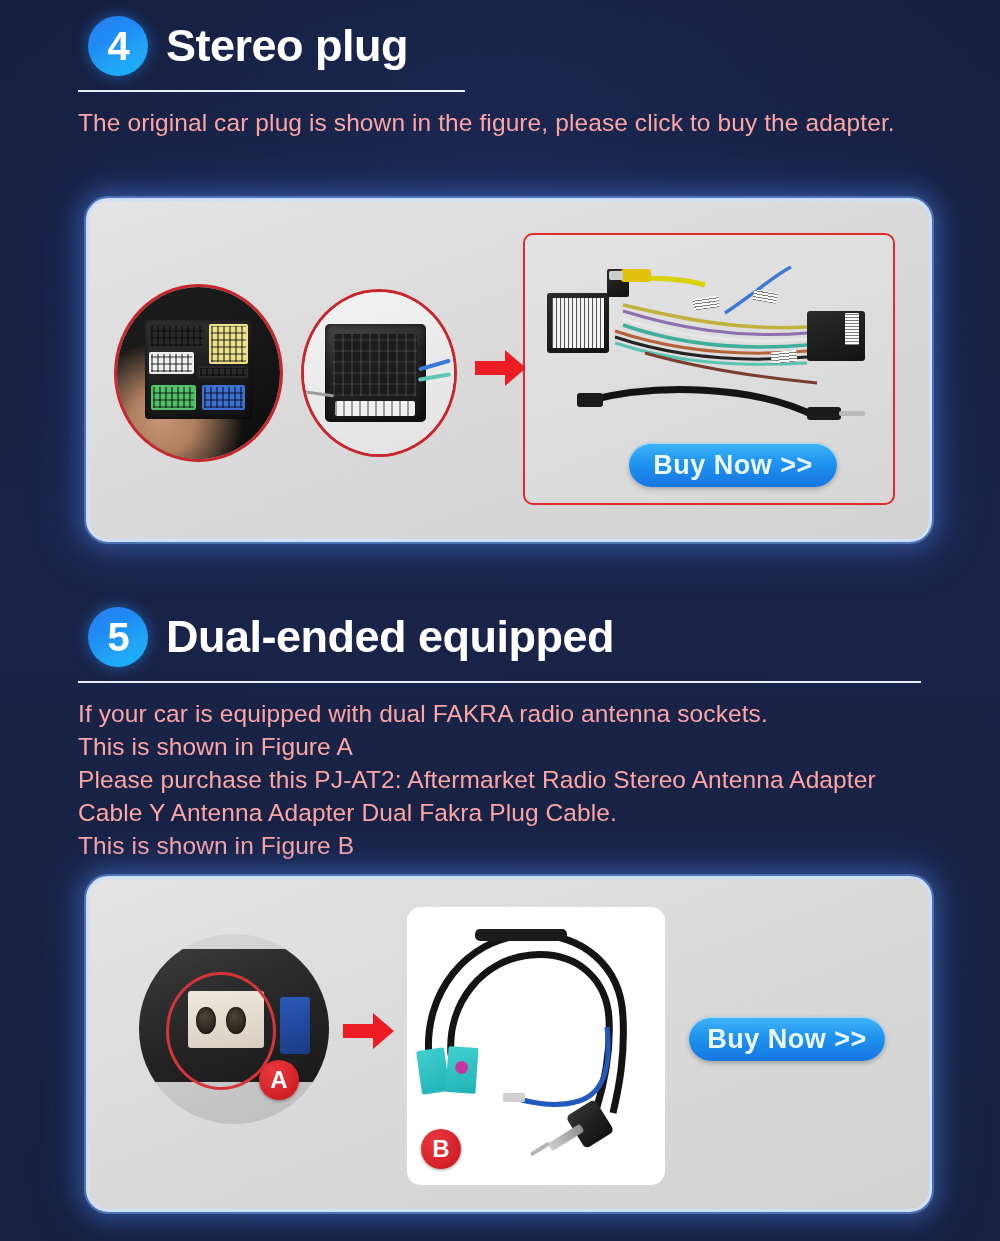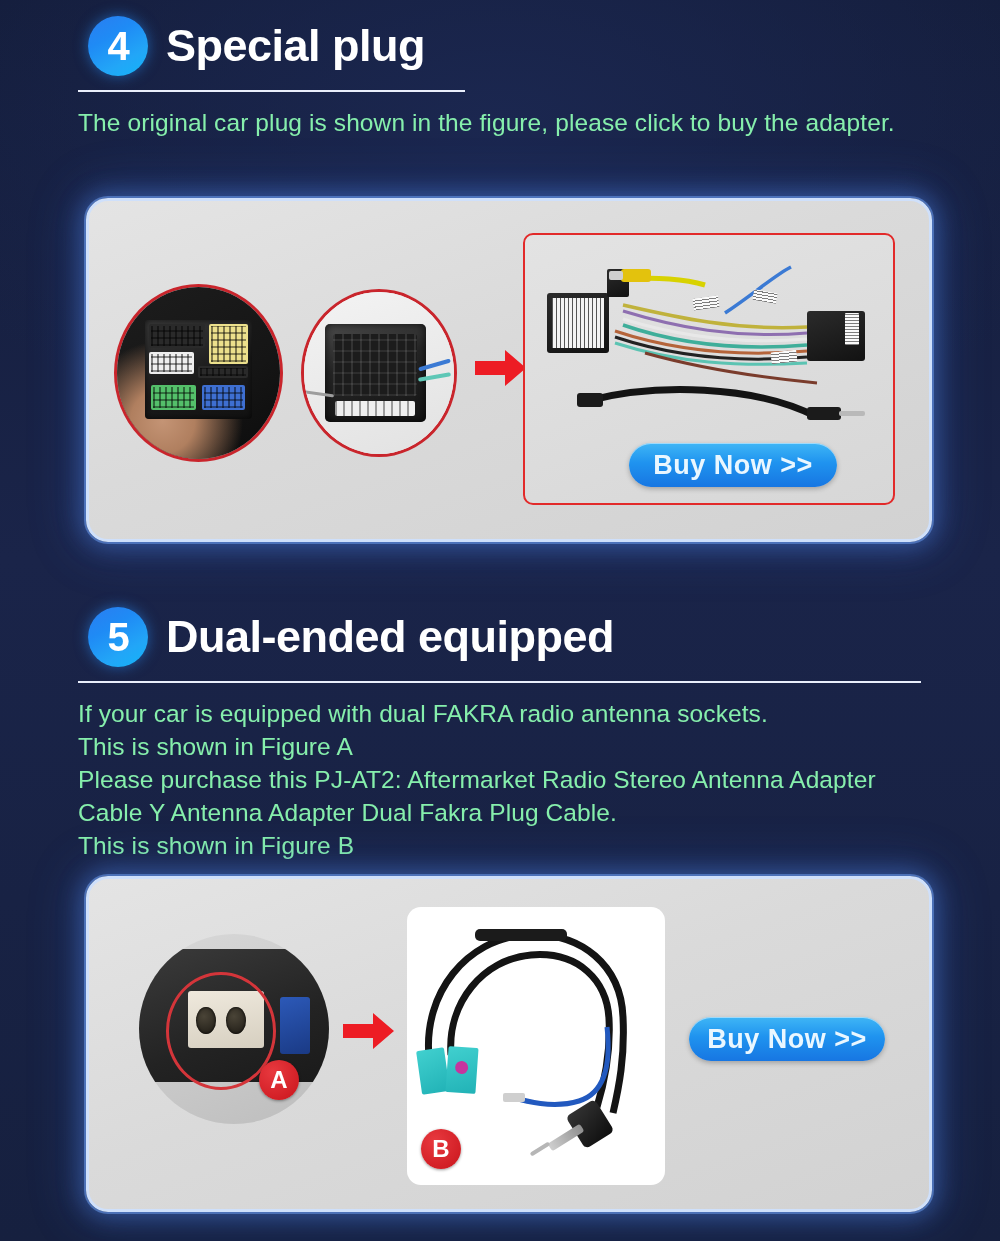--- a/index.html
+++ b/index.html
@@ -61,21 +61,21 @@
     margin-top: 14px;
   }
   .rule.short { width: 387px; }
   .rule.long  { width: 843px; }
 
   .body-text {
     margin-left: 78px;
     margin-top: 14px;
     font-size: 24.5px;
     line-height: 33px;
-    color: #86efac;
+    color: #fca5a5;
     width: 850px;
     letter-spacing: 0.1px;
   }
 
   
   .panel {
     position: absolute;
     border-radius: 22px;
     background: linear-gradient(160deg, #e4e4e4 0%, #dadada 45%, #d2d2d2 100%);
     border: 3px solid #cfe0fb;
@@ -239,21 +239,21 @@
 </head>
 <body>
 
 <div class="page">
 
   <div class="section" style="top:16px;">
     <div class="head-row">
       <div class="badge">
         <span>4</span>
       </div>
-      <div class="sec-title">Special plug</div>
+      <div class="sec-title">Stereo plug</div>
     </div>
     <div class="rule short"></div>
     <div class="body-text">The original car plug is shown in the figure, please click to buy the adapter.</div>
   </div>
 
   <div class="panel" style="left:86px; top:198px; width:846px; height:344px;">
 
     <div class="circ" style="left:25px; top:83px; width:169px; height:178px;">
       <div class="ph-hand">
         <div class="conn-body">

